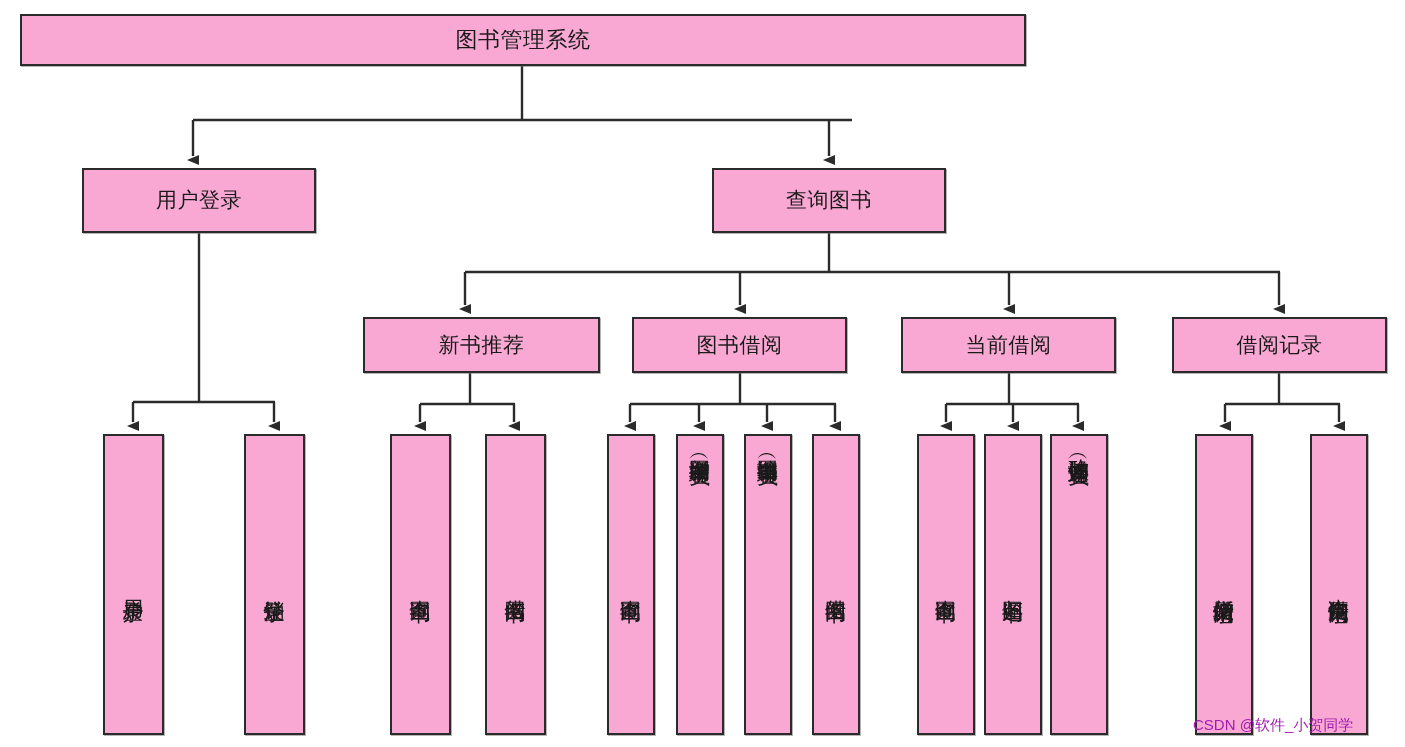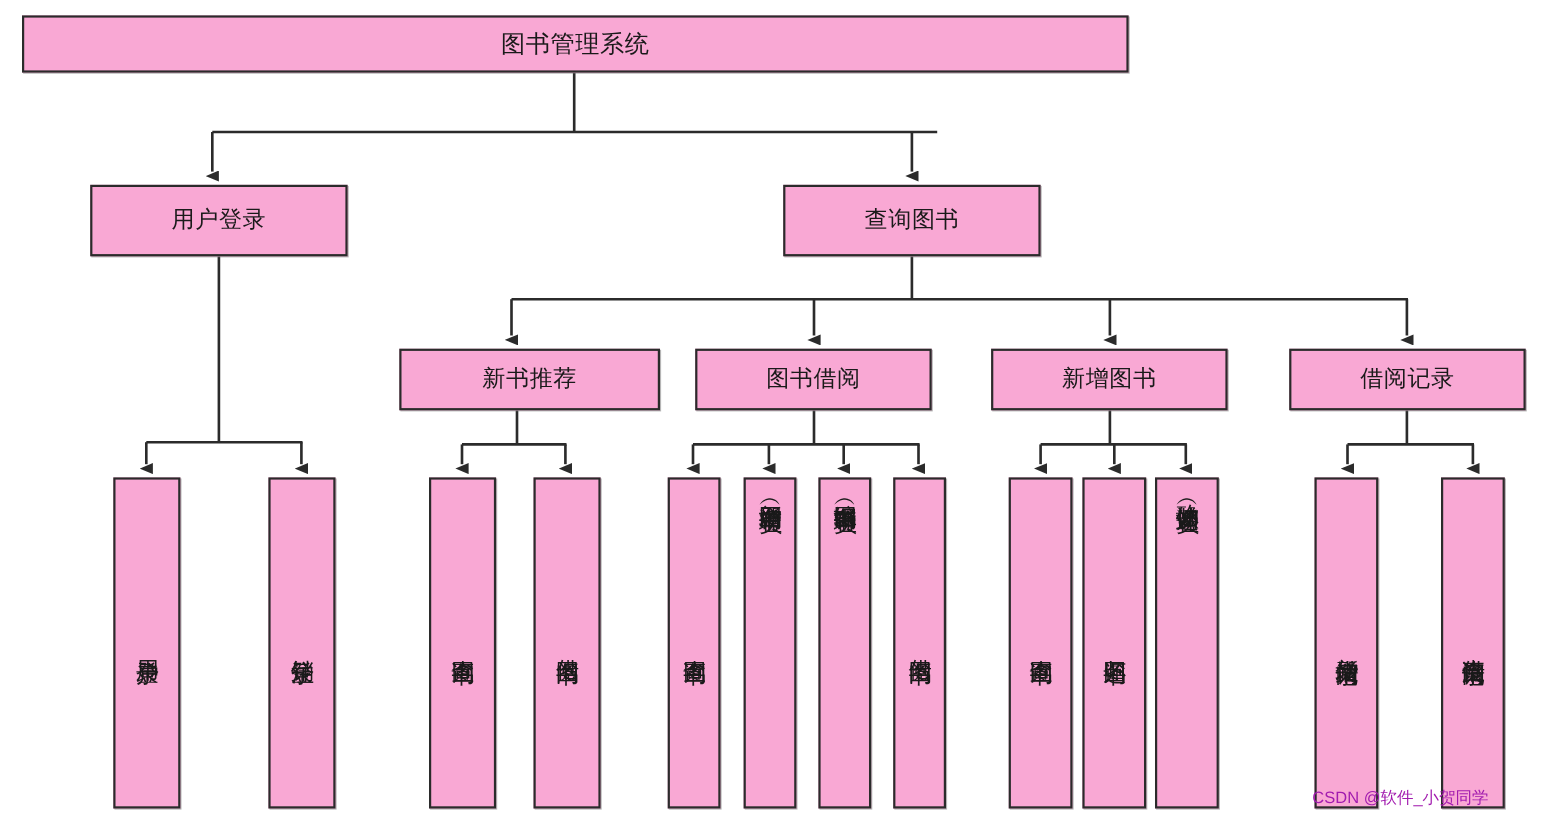--- a/index.html
+++ b/index.html
@@ -140,21 +140,21 @@
     <span class="label">查询图书</span>
   </div>
 
   <div class="node h" style="left:363px; top:317px; width:237px; height:56px;">
     <span class="label">新书推荐</span>
   </div>
   <div class="node h" style="left:632px; top:317px; width:215px; height:56px;">
     <span class="label">图书借阅</span>
   </div>
   <div class="node h" style="left:901px; top:317px; width:215px; height:56px;">
-    <span class="label">新增图书</span>
+    <span class="label">当前借阅</span>
   </div>
   <div class="node h" style="left:1172px; top:317px; width:215px; height:56px;">
     <span class="label">借阅记录</span>
   </div>
 
   <div class="node v center" style="left:103px; top:434px; width:61px; height:301px;">
     <span class="label">用户登录</span>
   </div>
   <div class="node v center" style="left:244px; top:434px; width:61px; height:301px;">
     <span class="label">注销登录</span>

